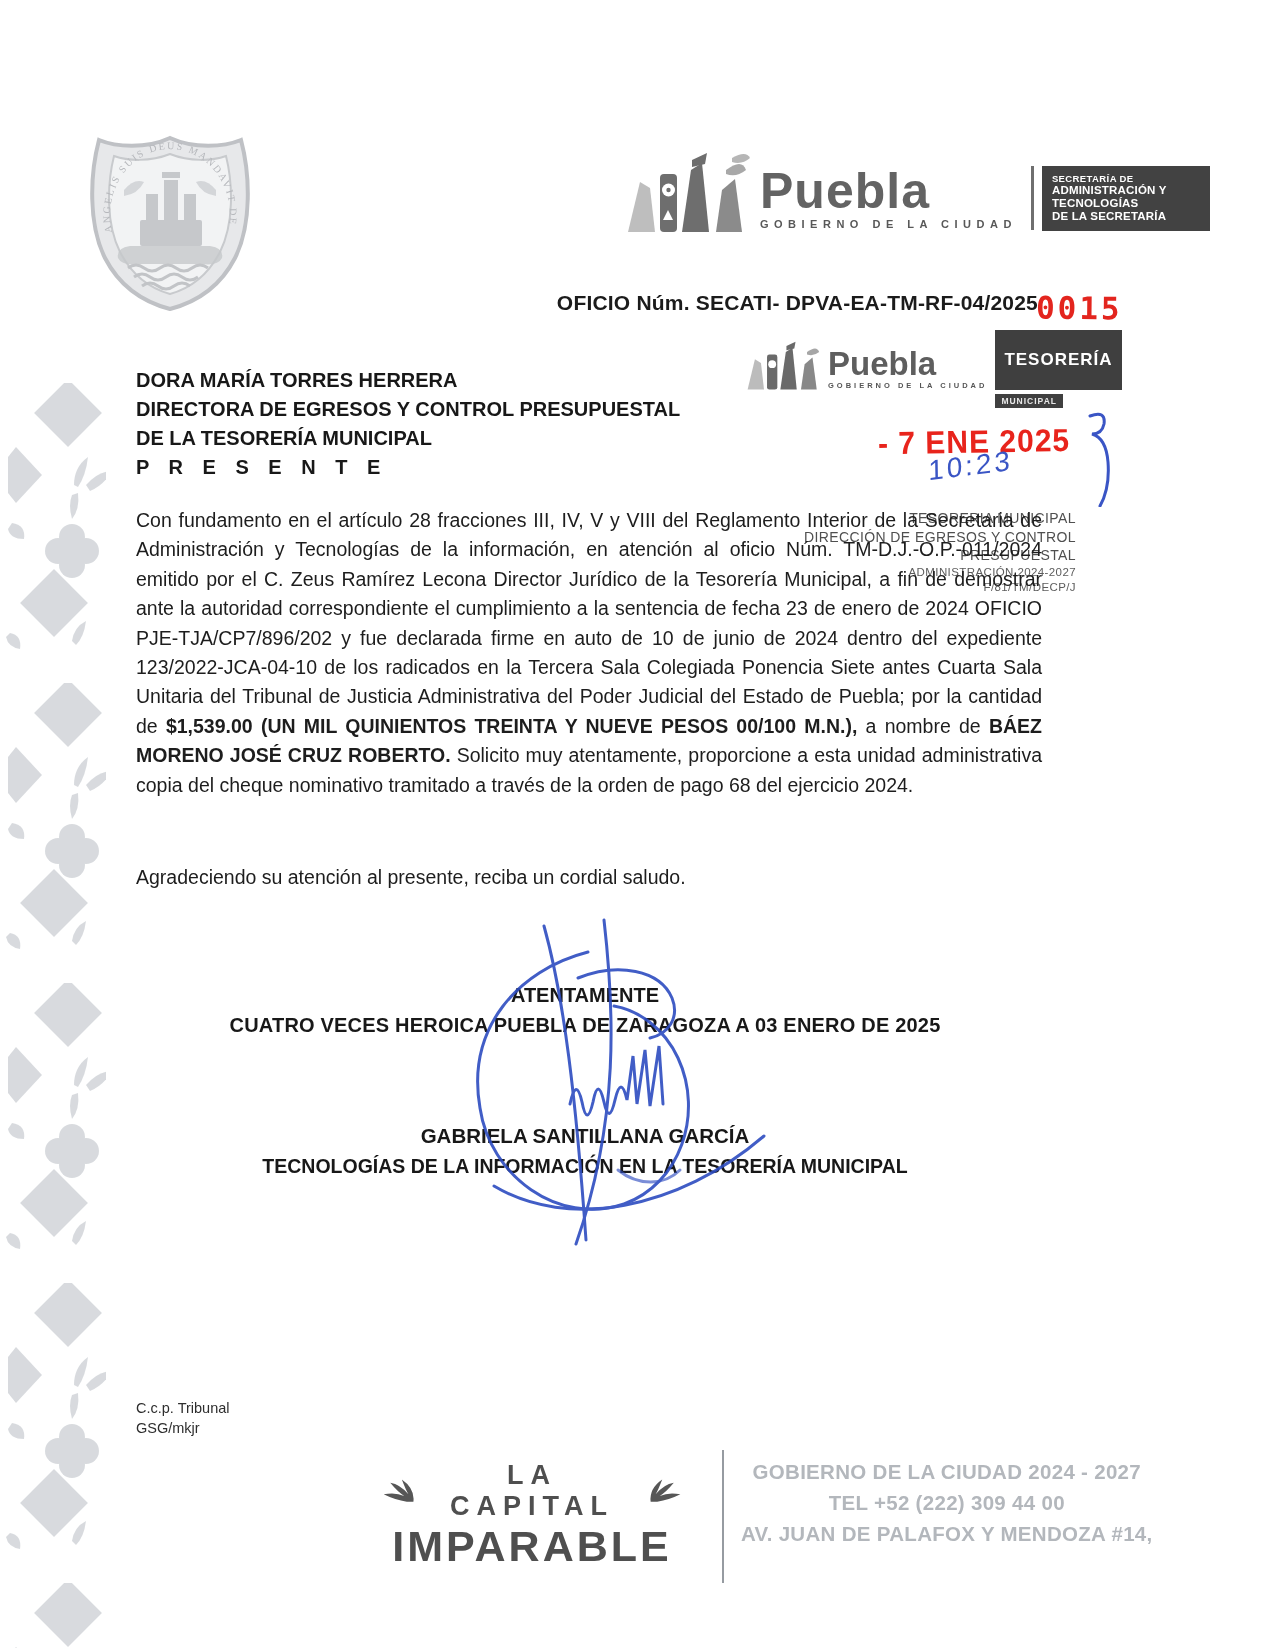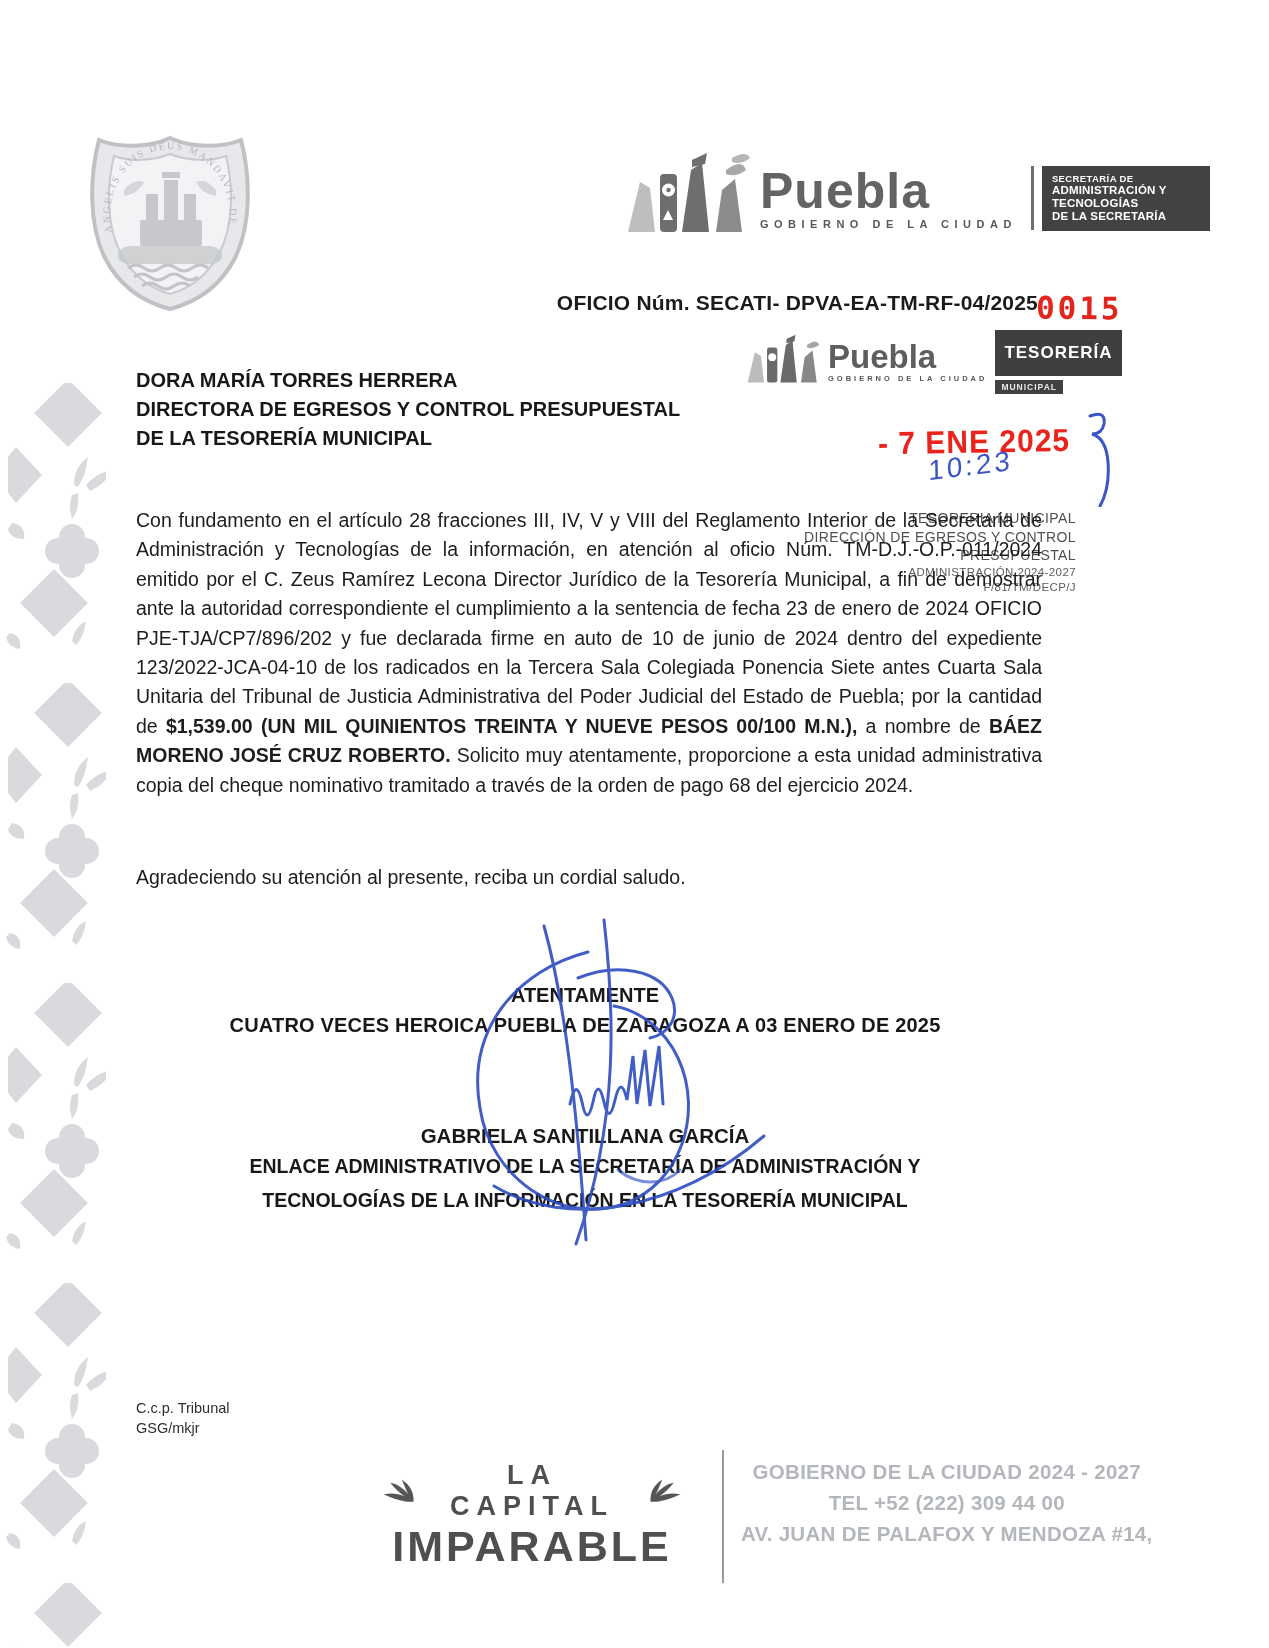--- a/index.html
+++ b/index.html
@@ -27,21 +27,21 @@
     font-weight:bold; font-size:21px; color:#1b1b1b; letter-spacing:.2px; }
   .folio { position:absolute; left:1036px; top:290px; font-family:"DejaVu Sans Mono", monospace;
     font-weight:bold; font-size:31px; color:#e3251e; letter-spacing:3px; transform:rotate(.6deg); }
   
   .logo2 { position:absolute; left:744px; top:330px; display:flex; align-items:center; }
   .logo2-wordmark { margin-left:4px; }
   .logo2-name { font-size:33px; font-weight:bold; color:#5e5e5e; line-height:30px; }
   .logo2-sub { font-size:7.5px; font-weight:bold; color:#555; letter-spacing:3px; margin-top:2px; }
   .logo2-badgewrap { margin-left:8px; }
   .logo2-badge1 { background:#3f3f3f; color:#fff; font-weight:bold; font-size:17px;
-    letter-spacing:1px; padding:13px 9px; }
+    letter-spacing:1px; padding:20px 9px; }
   .logo2-badge2 { background:#404040; color:#e8e8e8; font-weight:bold; font-size:8.5px;
     letter-spacing:1px; padding:2px 6px; display:inline-block; margin-top:1px; }
   
   .date-stamp { position:absolute; left:878px; top:425px; color:#e8241c; font-weight:bold;
     font-size:30px; letter-spacing:1px; transform:rotate(-1deg) scaleY(1.06); white-space:nowrap; }
   .time-hand { position:absolute; left:928px; top:450px; color:#3a55c5; font-size:28px;
     transform:rotate(-7deg) skewX(-6deg); letter-spacing:3px; }
   .stamp-office { position:absolute; left:716px; top:482px; width:360px; text-align:right;
     color:#4f4f4f; z-index:1;margin-top:27px; }
   .stamp-office div { font-size:14px; letter-spacing:.4px; line-height:18.5px; }
@@ -197,20 +197,21 @@
     <div>DIRECCIÓN DE EGRESOS Y CONTROL</div>
     <div>PRESUPUESTAL</div>
     <div class="small">ADMINISTRACIÓN 2024-2027</div>
     <div class="small">F/81/TM/DECP/J</div>
   </div>
 
   <div class="recipient">
     <div>DORA MARÍA TORRES HERRERA</div>
     <div>DIRECTORA DE EGRESOS Y CONTROL PRESUPUESTAL</div>
     <div>DE LA TESORERÍA MUNICIPAL</div>
+    <div class="presente">P R E S E N T E</div>
   </div>
 
   <div class="body-text"><span>Con fundamento en el artículo 28 fracciones III, IV, V y VIII del Reglamento Interior de la Secretaria de Administración y Tecnologías de la información, en atención al oficio Núm. TM-D.J.-O.P.-011/2024 emitido por el C. Zeus Ramírez Lecona Director Jurídico de la Tesorería Municipal, a fin de demostrar ante la autoridad correspondiente el cumplimiento a la sentencia de fecha 23 de enero de 2024 OFICIO PJE-TJA/CP7/896/202 y fue declarada firme en auto de 10 de junio de 2024 dentro del expediente 123/2022-JCA-04-10 de los radicados en la Tercera Sala Colegiada Ponencia Siete antes Cuarta Sala Unitaria del Tribunal de Justicia Administrativa del Poder Judicial del Estado de Puebla; por la cantidad de  </span><b>$1,539.00 (UN MIL QUINIENTOS TREINTA Y NUEVE PESOS 00/100 M.N.),</b><span> a nombre de </span><b>BÁEZ MORENO JOSÉ CRUZ ROBERTO.</b><span> Solicito muy atentamente, proporcione a esta unidad administrativa copia del cheque nominativo tramitado a través de la orden de pago 68 del ejercicio 2024.</span></div>
 
   <div class="closing">Agradeciendo su atención al presente, reciba un cordial saludo.</div>
 
   <div class="atent-block">
     <div>ATENTAMENTE</div>
     <div class="place">CUATRO VECES HEROICA PUEBLA DE ZARAGOZA A 03 ENERO DE 2025</div>
   </div>
@@ -222,21 +223,20 @@
       <path d="M116 8 C 136 80, 148 180, 158 322"></path>
       <path d="M176 2 C 186 90, 192 200, 148 326"></path>
       <path d="M142 186 q 6 -28 12 -2 q 5 26 11 0 q 5 -26 11 0 q 5 24 11 -2 q 6 -26 12 0 l 6 -44 l 4 48 l 8 -54 l 5 56 l 9 -60 l 4 58"></path>
       <path d="M66 268 C 140 312, 250 292, 336 218"></path>
       <path d="M190 252 C 210 268, 236 268, 252 252" opacity=".7"></path>
     </g>
   </svg>
 
   <div class="sign-block">
     <div class="sign-name">GABRIELA SANTILLANA GARCÍA</div>
-    <div class="sign-title">ENLACE ADMINISTRATIVO DE LA SECRETARÍA DE ADMINISTRACIÓN Y</div>
     <div class="sign-title">TECNOLOGÍAS DE LA INFORMACIÓN EN LA TESORERÍA MUNICIPAL</div>
   </div>
 
   <div class="footnote">
     <div>C.c.p. Tribunal</div>
     <div>GSG/mkjr</div>
   </div>
 
   <div class="cap-logo">
     <div class="cap-row">

